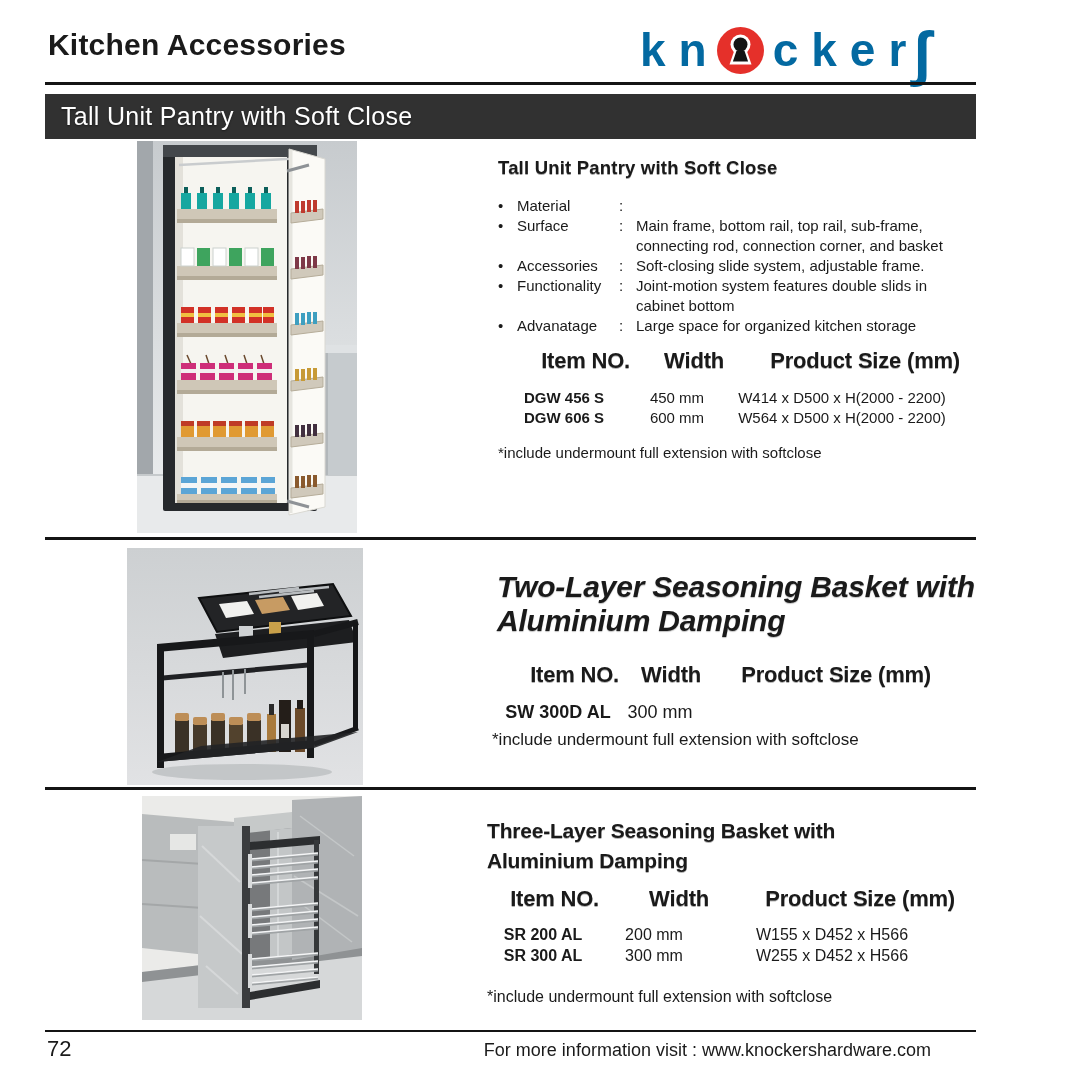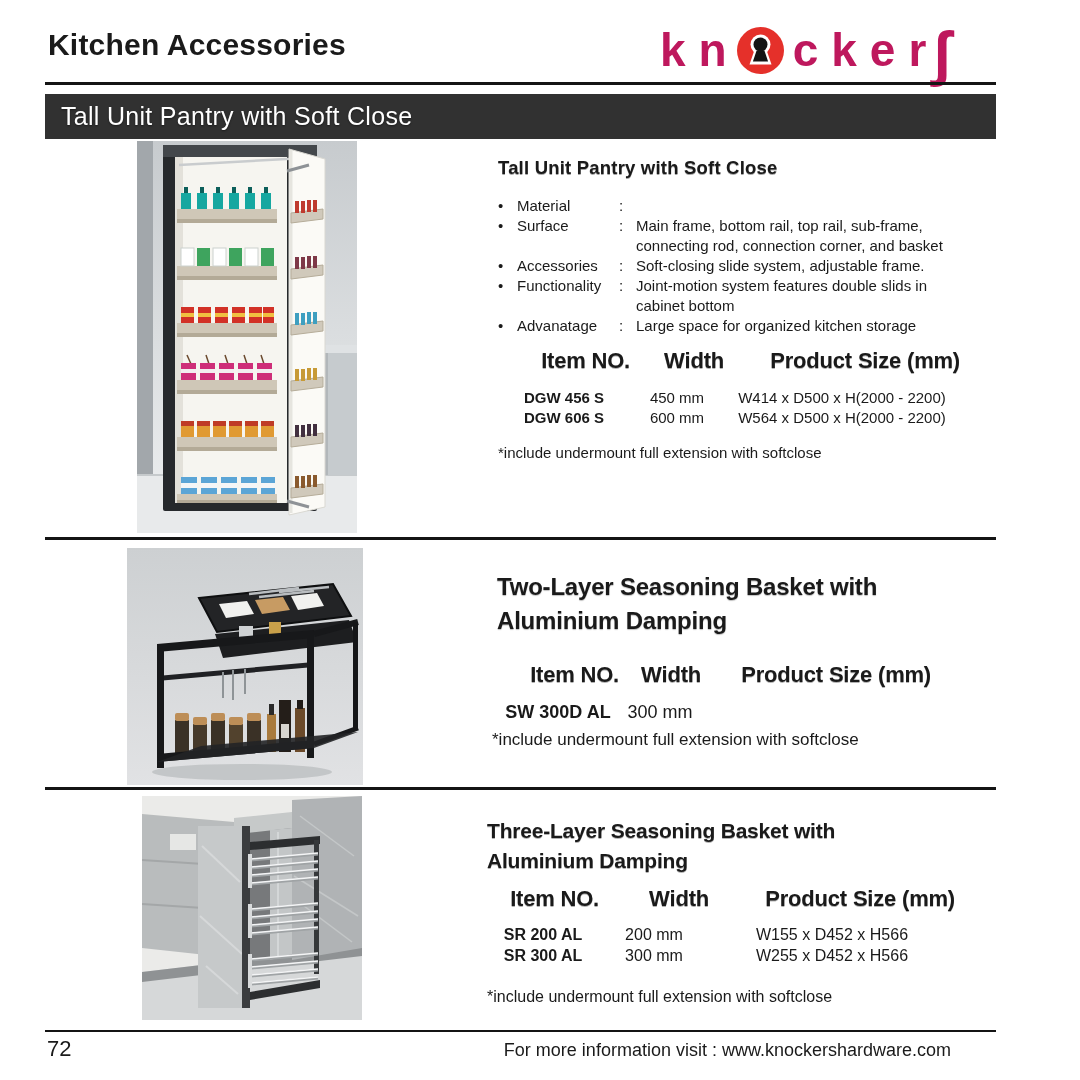--- a/index.html
+++ b/index.html
@@ -1,21 +1,21 @@
 <!DOCTYPE html>
 <html><head>
 <meta charset="utf-8">
 <style>
   html,body{margin:0;padding:0;background:#ffffff;}
   .page{position:relative;width:976px;height:1080px;background:#fff;overflow:hidden;
-        font-family:"Liberation Sans",sans-serif;color:#1a1a1a;padding-left:20px;}
+        font-family:"Liberation Sans",sans-serif;color:#1a1a1a;}
   
   .hdr-title{position:absolute;left:48px;top:28px;font-size:30px;font-weight:600;letter-spacing:.2px;}
   .brand{position:absolute;right:44px;top:22px;display:flex;align-items:center;height:56px;
-         font-weight:800;font-size:46px;color:#be185d;}
+         font-weight:800;font-size:46px;color:#0369a1;}
   .brand-left{letter-spacing:13px;}
   .brand-right{letter-spacing:13px;margin-left:9px;}
   .brand-mark{width:47px;height:47px;margin-left:-3px;flex:0 0 auto;}
   .brand-tail{font-size:62px;font-weight:700;margin-left:-8px;transform:translateY(2px);}
   .rule{position:absolute;left:45px;width:990px;background:#141414;}
   .rule-top{top:82px;height:3px;}
   .rule-1{top:537px;height:3px;}
   .rule-2{top:787px;height:3px;}
   .rule-foot{top:1030px;height:2px;}
   
@@ -27,21 +27,21 @@
   .photo svg{display:block;width:100%;height:100%;}
   .ph1{left:137px;top:141px;width:220px;height:392px;}
   .ph2{left:127px;top:548px;width:236px;height:237px;}
   .ph3{left:142px;top:796px;width:220px;height:224px;}
   
   .col{position:absolute;}
   .col1{left:498px;top:157px;width:480px;}
   .col2{left:497px;top:570px;width:500px;}
   .col3{left:487px;top:816px;width:510px;}
   .s1-title{font-size:18.5px;font-weight:700;letter-spacing:.2px;text-shadow:0 .5px 0 rgba(0,0,0,.35);}
-  .s2-title{font-size:24px;font-weight:700;line-height:34px;letter-spacing:-.2px;text-shadow:0 1px 1px rgba(0,0,0,.25);}
+  .s2-title{font-size:30px;font-weight:700;line-height:34px;letter-spacing:-.2px;text-shadow:0 1px 1px rgba(0,0,0,.25);font-style:italic;}
   .s3-title{font-size:21px;font-weight:700;line-height:30px;letter-spacing:-.2px;text-shadow:0 .5px 0 rgba(0,0,0,.3);}
   
   .spec-list{margin-top:17px;}
   .spec{display:grid;grid-template-columns:19px 102px 17px 312px;font-size:15px;line-height:20px;}
   .spec .b{text-align:left;}
   
   .ptable{display:grid;}
   .t1{margin-top:12px;grid-template-columns:132px 94px 236px;}
   .t2{margin-top:24px;grid-template-columns:122px 82px 230px;}
   .t3{margin-top:10px;grid-template-columns:112px 110px 246px;}

